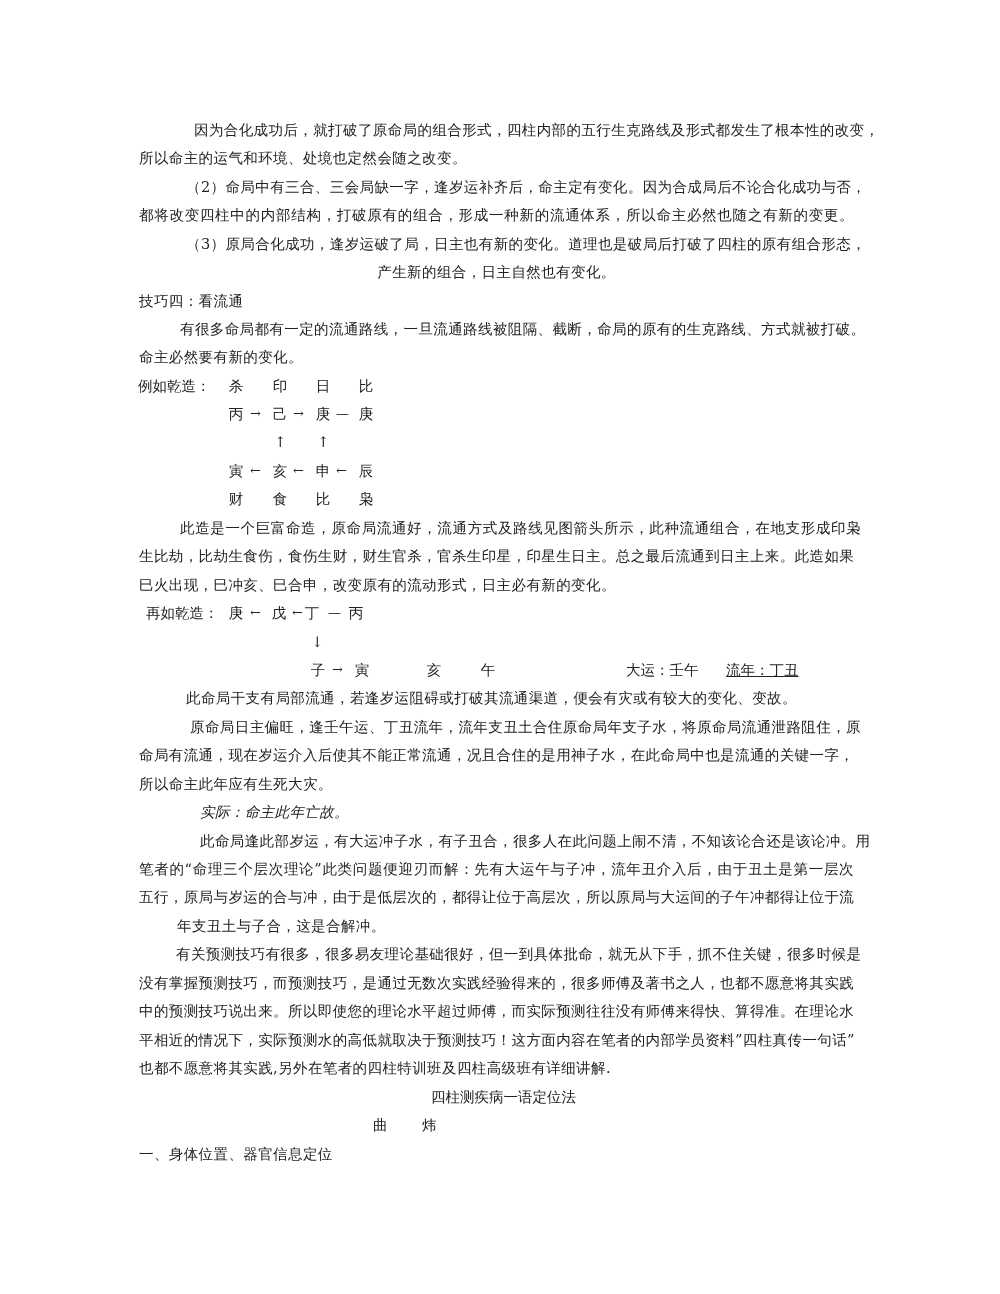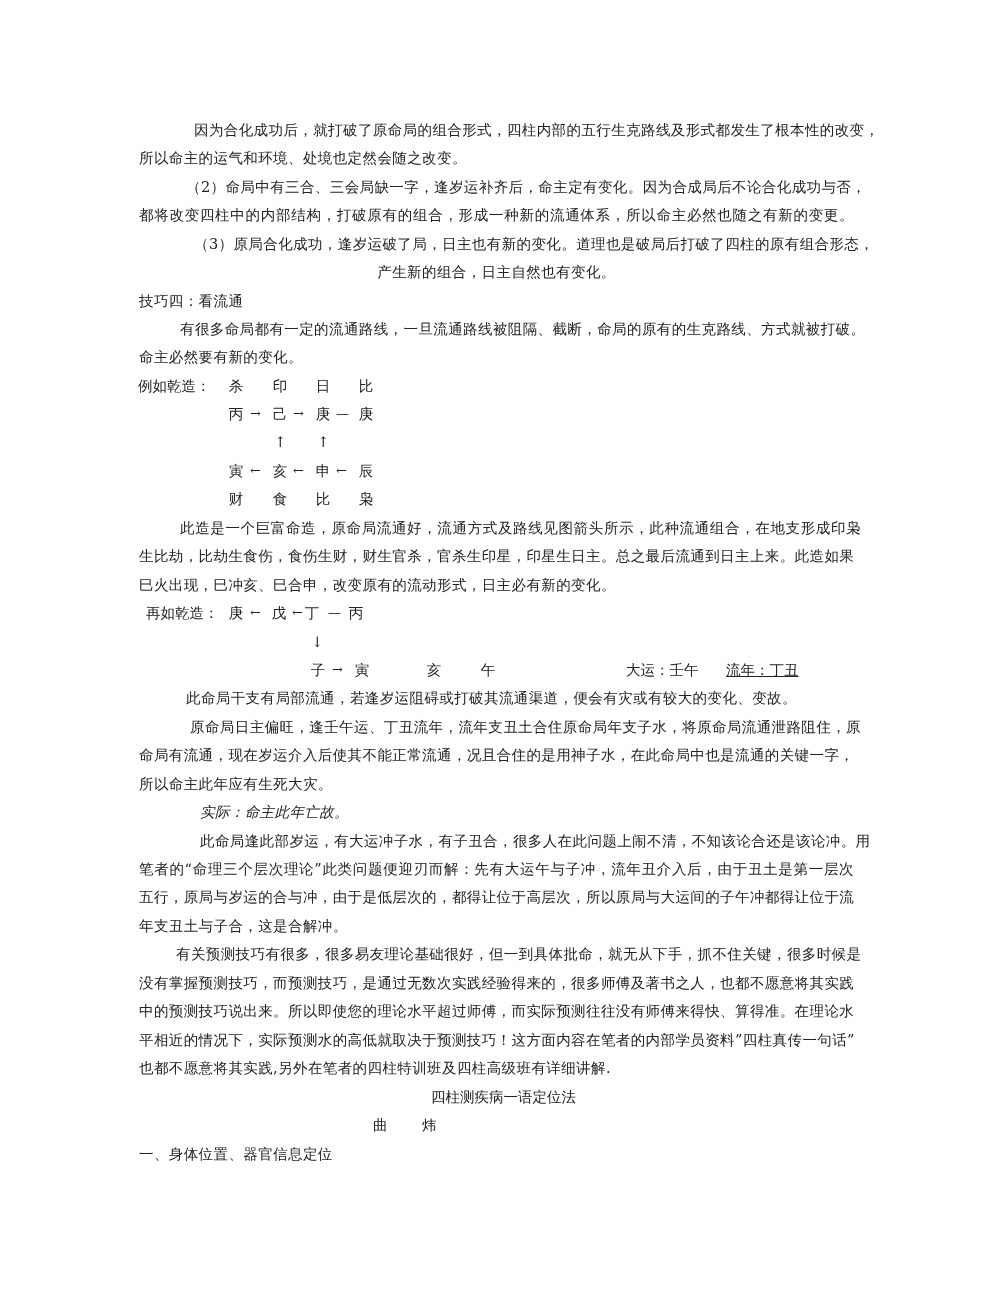--- a/index.html
+++ b/index.html
@@ -21,21 +21,21 @@
   </style>
 </head>
 <body>
 
 <div class="line justify" style="top:120px; left:194px; width:667px;">因为合化成功后，就打破了原命局的组合形式，四柱内部的五行生克路线及形式都发生了根本性的改变，</div>
 <div class="line" style="top:148px;">所以命主的运气和环境、处境也定然会随之改变。</div>
 
 <div class="line justify" style="top:177px; left:186px; width:675px;">（2）命局中有三合、三会局缺一字，逢岁运补齐后，命主定有变化。因为合成局后不论合化成功与否，</div>
 <div class="line justify" style="top:205px;">都将改变四柱中的内部结构，打破原有的组合，形成一种新的流通体系，所以命主必然也随之有新的变更。</div>
 
-<div class="line justify" style="top:234px; left:186px; width:675px;margin-left:8px;">（3）原局合化成功，逢岁运破了局，日主也有新的变化。道理也是破局后打破了四柱的原有组合形态，</div>
+<div class="line justify" style="top:234px; left:186px; width:675px;">（3）原局合化成功，逢岁运破了局，日主也有新的变化。道理也是破局后打破了四柱的原有组合形态，</div>
 <div class="line" style="top:262px;text-align:center;">产生新的组合，日主自然也有变化。</div>
 
 <div class="line" style="top:291px;">技巧四：看流通</div>
 
 <div class="line justify" style="top:319px; left:180px; width:681px;">有很多命局都有一定的流通路线，一旦流通路线被阻隔、截断，命局的原有的生克路线、方式就被打破。</div>
 <div class="line" style="top:347px;">命主必然要有新的变化。</div>
 
 <div>
   <div class="abs" style="top:376px; left:138px;text-align:right;">例如乾造：</div>
   <div class="cell" style="top:376px; left:226px;">杀</div>
@@ -97,21 +97,21 @@
 
 <div class="line justify" style="top:717px; left:190px; width:671px;">原命局日主偏旺，逢壬午运、丁丑流年，流年支丑土合住原命局年支子水，将原命局流通泄路阻住，原</div>
 <div class="line justify" style="top:745px;">命局有流通，现在岁运介入后使其不能正常流通，况且合住的是用神子水，在此命局中也是流通的关键一字，</div>
 <div class="line" style="top:774px;">所以命主此年应有生死大灾。</div>
 
 <div class="line" style="top:802px; left:200px;font-style:italic;">实际：命主此年亡故。</div>
 
 <div class="line justify" style="top:831px; left:200px; width:661px;">此命局逢此部岁运，有大运冲子水，有子丑合，很多人在此问题上闹不清，不知该论合还是该论冲。用</div>
 <div class="line justify" style="top:859px;">笔者的“命理三个层次理论”此类问题便迎刃而解：先有大运午与子冲，流年丑介入后，由于丑土是第一层次</div>
 <div class="line justify" style="top:887px;">五行，原局与岁运的合与冲，由于是低层次的，都得让位于高层次，所以原局与大运间的子午冲都得让位于流</div>
-<div class="line" style="top:916px;">年支丑土与子合，这是合解冲。</div>
+<div class="line" style="top:916px;margin-left:38px;">年支丑土与子合，这是合解冲。</div>
 
 <div class="line justify" style="top:944px; left:176px; width:685px;">有关预测技巧有很多，很多易友理论基础很好，但一到具体批命，就无从下手，抓不住关键，很多时候是</div>
 <div class="line justify" style="top:973px;">没有掌握预测技巧，而预测技巧，是通过无数次实践经验得来的，很多师傅及著书之人，也都不愿意将其实践</div>
 <div class="line justify" style="top:1001px;">中的预测技巧说出来。所以即使您的理论水平超过师傅，而实际预测往往没有师傅来得快、算得准。在理论水</div>
 <div class="line justify" style="top:1030px;">平相近的情况下，实际预测水的高低就取决于预测技巧！这方面内容在笔者的内部学员资料”四柱真传一句话”</div>
 <div class="line" style="top:1058px;">也都不愿意将其实践,另外在笔者的四柱特训班及四柱高级班有详细讲解.</div>
 
 <div class="center" style="top:1087px;">四柱测疾病一语定位法</div>
 <div class="abs" style="top:1115px; left:373px;">曲</div>
 <div class="abs" style="top:1115px; left:422px;">炜</div>

